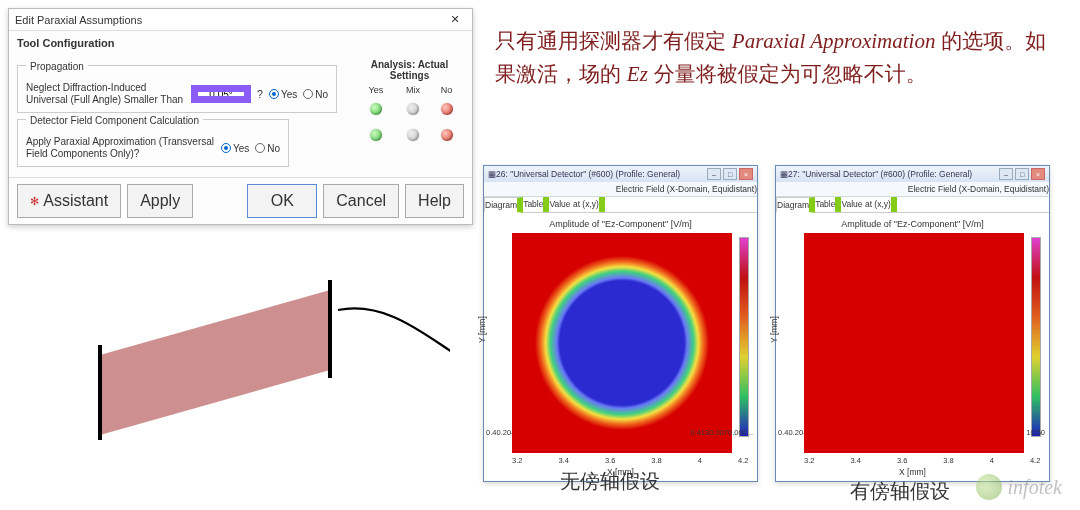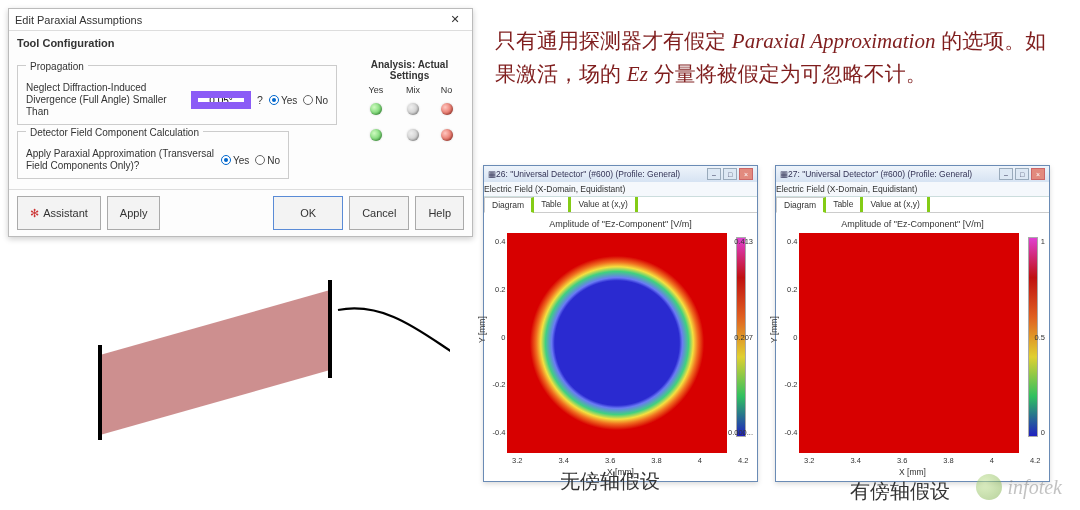--- a/index.html
+++ b/index.html
@@ -94,21 +94,21 @@
   .led.green { background: radial-gradient(circle at 35% 35%, #cffac0, #3fbf3f); }
   .led.red { background: radial-gradient(circle at 35% 35%, #ffc7c0, #d53a2a); }
   .led.grey { background: radial-gradient(circle at 35% 35%, #eee, #bbb); }
   .btnrow {
     display: flex; align-items: center; gap: 6px;
     padding: 6px 8px; border-top: 1px solid #ddd;
   }
   .btn {
     height: 15px; padding: 16px 12px;
     border: 1px solid #aaa; background: #f3f3f3;
-    font-size: 11px; display: flex; align-items: center; justify-content: center;
+    font-size: 16px; display: flex; align-items: center; justify-content: center;
   }
   .btn.primary { border: 1px solid #5a8bd6; }
   .btn.icon::before {
     content: "✻"; color: #c33; margin-right: 4px; font-size: 11px;
   }
   .spacer { flex: 1; }
 
   
   .explain {
     position: absolute;
@@ -134,35 +134,35 @@
   }
   .plotwin .pwtitle {
     height: 16px; display: flex; align-items: center;
     background: linear-gradient(#eef4fb,#d6e3f3);
     padding: 0 4px; font-size: 8.5px; color: #335;
   }
   .plotwin .pwtitle .t { flex: 1; white-space: nowrap; overflow: hidden; text-overflow: ellipsis; }
   .wbtn { width: 14px; height: 12px; margin-left: 2px; border: 1px solid #9ab; background: #dde8f4; font-size: 7px; display: flex; align-items: center; justify-content: center; }
   .wbtn.close { background: #e28a7e; color: #fff; border-color: #c66; }
   .subhead {
-    text-align: left; font-size: 8.5px; padding: 2px 0;
+    text-align: right; font-size: 8.5px; padding: 2px 0;
     background: #f5f8fc; border-bottom: 1px solid #cdd;
   }
   .tabs { display: flex; font-size: 8.5px; background: #fff; border-bottom: 1px solid #ccc; }
-  .tabs span { padding: 2px 7px; border-right: 3px solid #84cc16; }
+  .tabs span { padding: 2px 0; border-right: 6px solid #84cc16; }
   .tabs span.active { background: #fff; border-bottom: 1px solid #fff; margin-bottom: -1px; border-top: 1px solid #ccc; border-left: 1px solid #ccc; }
   .plotbody {
     background: #fff; padding: 4px 2px 4px 2px;
   }
   .plottitle { text-align: center; font-size: 9px; margin: 2px 0 4px; }
   .plotarea {
     position: relative; height: 220px; display: flex;
   }
   .yaxis {
-    width: 26px; display: flex; flex-direction: column; align-items: flex-end; justify-content: space-between;
+    width: 26px; display: flex; flex-direction: row; align-items: flex-end; justify-content: space-between;
     font-size: 7.5px; padding: 4px 2px 16px 0;
   }
   .ylabel {
     position: absolute; left: -4px; top: 50%;
     transform: rotate(-90deg) translate(0,-50%); transform-origin: left top;
     font-size: 8.5px;
   }
   .heatmap {
     flex: 1; aspect-ratio: 1/1; position: relative;
     background: #d70000;
@@ -182,21 +182,21 @@
     width: 34px; display: flex; flex-direction: column; align-items: center;
     padding: 4px 0 16px; position: relative;
   }
   .cb-grad {
     width: 10px; flex: 1;
     background: linear-gradient(to top, #2020c0, #30c060, #e0d030, #e06020, #c01010, #e040d0);
     border: 1px solid #aaa;
   }
   .cb-ticks {
     position: absolute; right: 2px; top: 4px; bottom: 16px;
-    display: flex; flex-direction: column; justify-content: space-between;
+    display: flex; flex-direction: row; justify-content: space-between;
     font-size: 7.5px; align-items: flex-end;
   }
 
   .plotcap {
     position: absolute;
     font-size: 20px; color: #333; text-align: center;
     font-family: "Microsoft YaHei", sans-serif;
   }
 
   .watermark {
@@ -218,21 +218,21 @@
   <div class="titlebar">
     <span class="t">Edit Paraxial Assumptions</span>
     <span class="closebtn">✕</span>
   </div>
   <div class="dlg-body" style="position:relative; min-height:120px;">
     <div class="section-title">Tool Configuration</div>
 
     <div class="fieldset" style="width:320px;">
       <span class="legend">Propagation</span>
       <div class="row">
-        <span class="lbl">Neglect Diffraction-Induced Divergence (Full Angle) Smaller Than</span>
+        <span class="lbl">Neglect Diffraction-Induced Universal (Full Angle) Smaller Than</span>
         <input class="numbox" value="0.05°" style="">
         <span>?</span>
         <label class="radio sel">
             <span class="dot"></span>
             <span>Yes</span>
           </label>
         <label class="radio">
             <span class="dot"></span>
             <span>No</span>
           </label>

